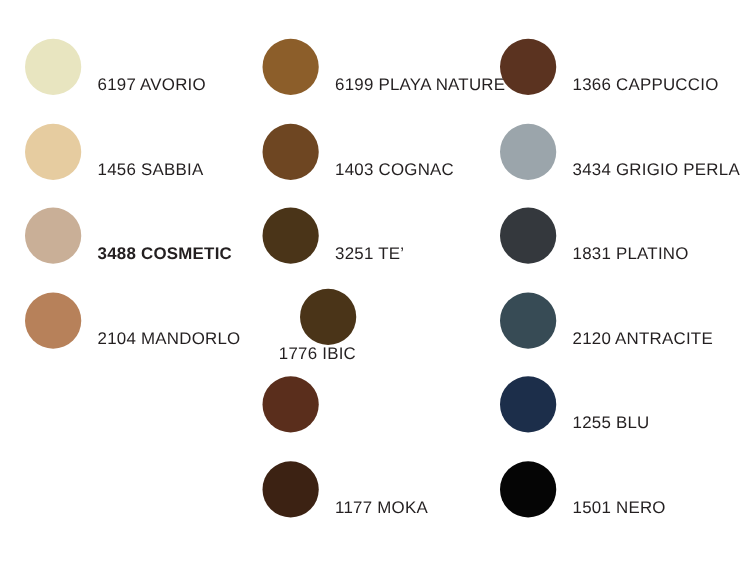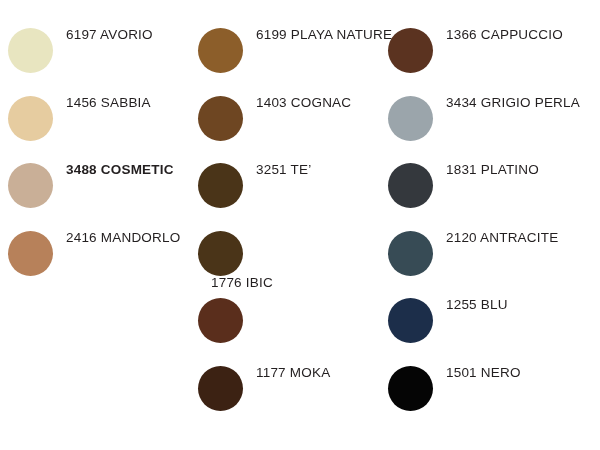--- a/index.html
+++ b/index.html
@@ -23,23 +23,23 @@
     position: absolute;
     top: 0;
     width: 200px;
     height: 450px;
   }
   #column-1 { left: 8px; }
   #column-2 { left: 198px; }
   #column-3 { left: 388px; }
   .swatch-entry {
     position: absolute;
-    left: 0;
+    left: 12px;
     display: flex;
-    align-items: flex-start;
+    align-items: flex-end;
     height: 48px;
   }
   .swatch-dot {
     width: 45px;
     height: 45px;
     border-radius: 50%;
     flex: 0 0 45px;
     display: block;
   }
   .swatch-label {
@@ -64,21 +64,21 @@
       <div class="swatch-entry" style="top: 95.5px;">
         <span class="swatch-dot" style="background: rgb(230, 204, 160); width: 45px; height: 45px; flex-basis: 45px;"></span>
         <span class="swatch-label">1456 SABBIA</span>
       </div>
       <div class="swatch-entry" style="top: 163px; font-weight: bold;">
         <span class="swatch-dot" style="background: rgb(201, 175, 151); width: 45px; height: 45px; flex-basis: 45px;"></span>
         <span class="swatch-label">3488 COSMETIC</span>
       </div>
       <div class="swatch-entry" style="top: 230.5px;">
         <span class="swatch-dot" style="background: rgb(183, 129, 90); width: 45px; height: 45px; flex-basis: 45px;"></span>
-        <span class="swatch-label">2416 MANDORLO</span>
+        <span class="swatch-label">2104 MANDORLO</span>
       </div>
     </div>
   <div class="column" id="column-2">
       <div class="swatch-entry" style="top: 28px;">
         <span class="swatch-dot" style="background: rgb(140, 94, 42); width: 45px; height: 45px; flex-basis: 45px;"></span>
         <span class="swatch-label">6199 PLAYA NATURE</span>
       </div>
       <div class="swatch-entry" style="top: 95.5px;">
         <span class="swatch-dot" style="background: rgb(110, 70, 34); width: 45px; height: 45px; flex-basis: 45px;"></span>
         <span class="swatch-label">1403 COGNAC</span>

